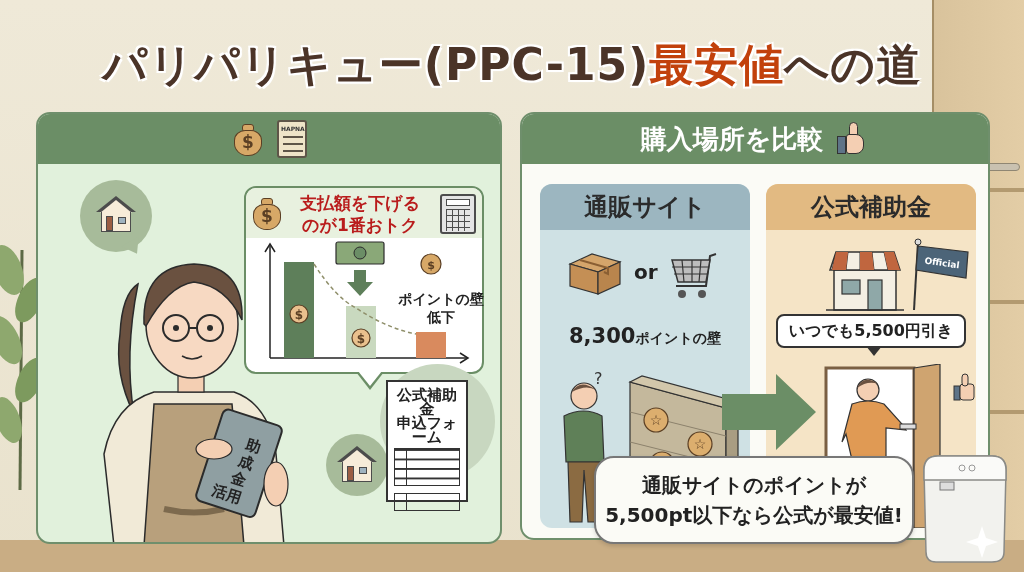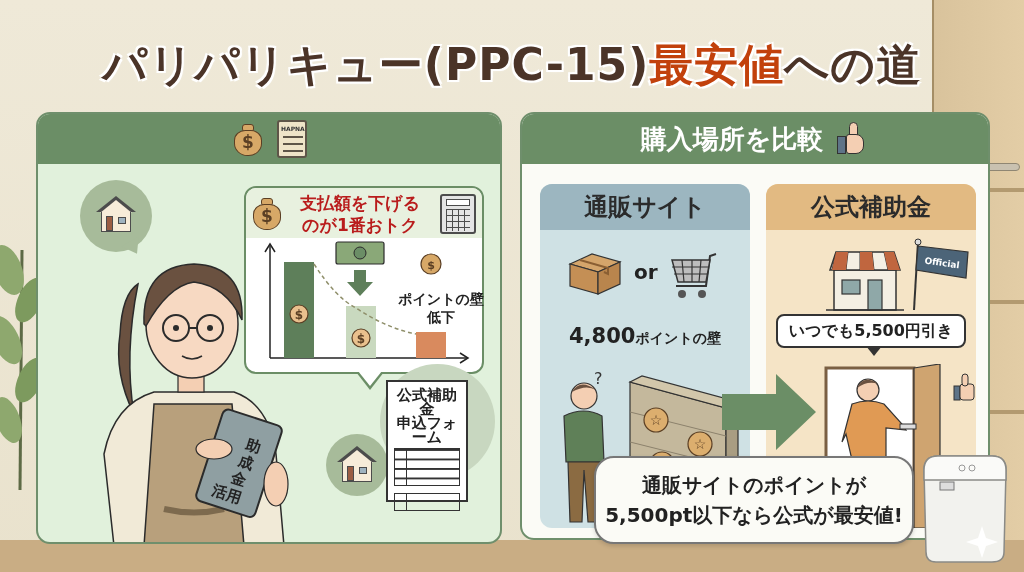--- a/index.html
+++ b/index.html
@@ -274,21 +274,21 @@
     </svg>
     <span class="or-label">or</span>
     <svg class="cart-icon" viewBox="0 0 58 52">
       <path d="M50 4 L44 6 L40 36 L10 36" fill="none" stroke="#333" stroke-width="2"></path>
       <path d="M6 10 L44 10 L40 32 L12 32Z" fill="#bdbdbd" stroke="#333" stroke-width="1.5"></path>
       <path d="M6 17 L42 17 M8 24 L41 24 M16 10 L18 32 M26 10 L26 32 M35 10 L33 32" stroke="#333" stroke-width="1.2"></path>
       <circle cx="16" cy="44" r="4" fill="#555"></circle>
         <circle cx="36" cy="44" r="4" fill="#555"></circle>
     </svg>
     <div class="wall-label">
-      <span>4,800</span><span class="small">ポイントの壁</span>
+      <span>8,300</span><span class="small">ポイントの壁</span>
     </div>
     <svg style="position:absolute; left:10px; top:178px; width:200px; height:166px" viewBox="0 0 200 166">
       <text x="44" y="22" font-size="16" fill="#333">?</text>
       <circle cx="34" cy="34" r="13" fill="#f4cfb3" stroke="#333" stroke-width="1.2"></circle>
       <path d="M22 30 Q30 16 46 28 Q36 22 22 30Z" fill="#6a5140"></path>
       <path d="M14 54 Q34 44 52 54 L54 100 L16 100Z" fill="#5f8058" stroke="#333" stroke-width="1.2"></path>
       <path d="M18 100 L20 160 L32 160 L34 108 L38 160 L50 160 L50 100Z" fill="#8b6b42" stroke="#333" stroke-width="1.2"></path>
       <path d="M80 20 L176 46 L176 166 L80 166Z" fill="#c4b89c" stroke="#333" stroke-width="1.2"></path>
       <path d="M176 46 L188 40 L188 166 L176 166Z" fill="#a99d82" stroke="#333" stroke-width="1.2"></path>
       <path d="M80 20 L92 14 L188 40 L176 46Z" fill="#d2c7ab" stroke="#333" stroke-width="1.2"></path>

